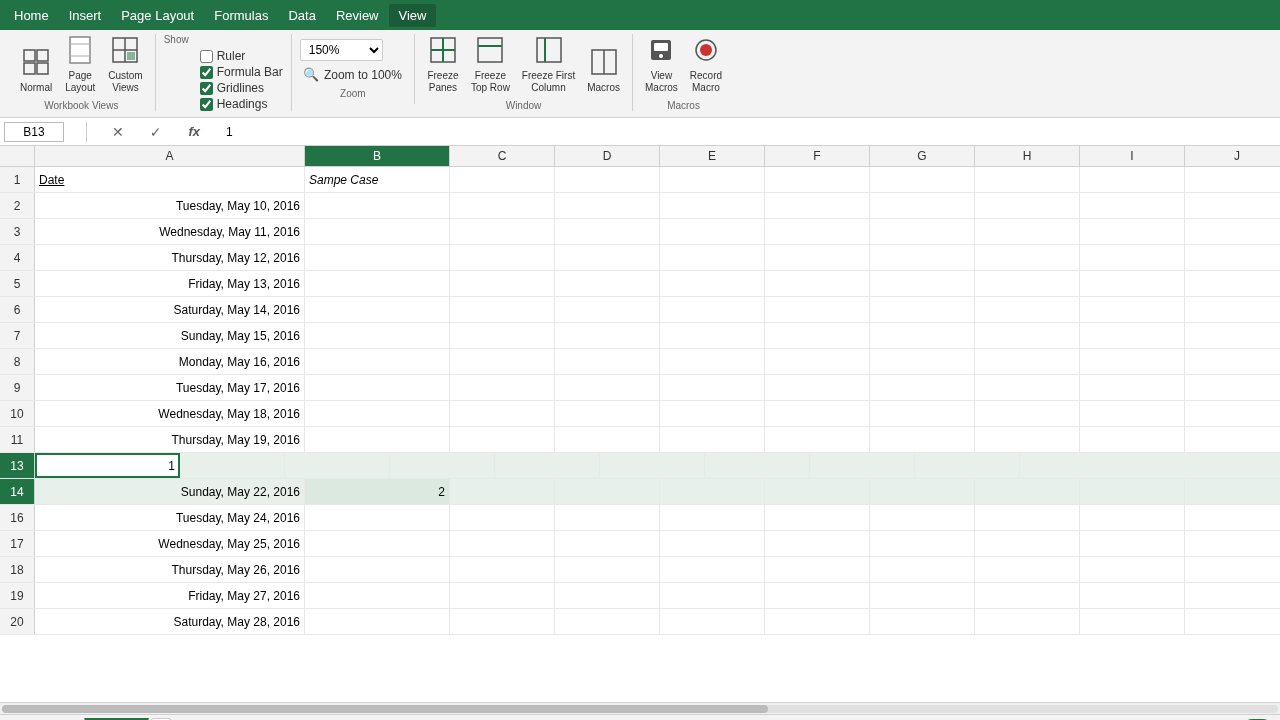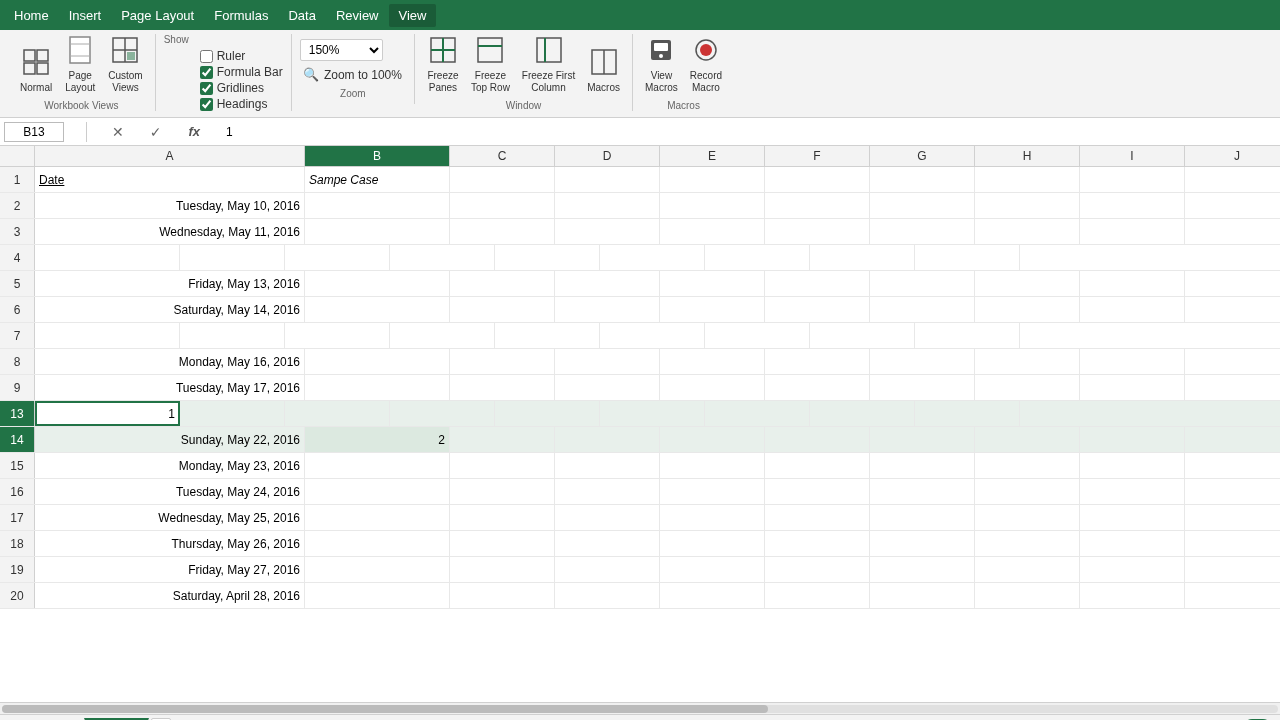--- a/index.html
+++ b/index.html
@@ -587,20 +587,21 @@
     <div class="cell cell-d"></div>
     <div class="cell cell-e"></div>
     <div class="cell cell-f"></div>
     <div class="cell cell-g"></div>
     <div class="cell cell-h"></div>
     <div class="cell cell-i"></div>
     <div class="cell cell-j"></div>
   </div>
       <div class="spreadsheet-row">
     <div class="row-num">4</div>
+    <div class="cell cell-a" style="">Thursday, May 12, 2016</div>
     <div class="cell cell-b" style="justify-content:flex-end;"></div>
     <div class="cell cell-c"></div>
     <div class="cell cell-d"></div>
     <div class="cell cell-e"></div>
     <div class="cell cell-f"></div>
     <div class="cell cell-g"></div>
     <div class="cell cell-h"></div>
     <div class="cell cell-i"></div>
     <div class="cell cell-j"></div>
   </div>
@@ -625,20 +626,21 @@
     <div class="cell cell-d"></div>
     <div class="cell cell-e"></div>
     <div class="cell cell-f"></div>
     <div class="cell cell-g"></div>
     <div class="cell cell-h"></div>
     <div class="cell cell-i"></div>
     <div class="cell cell-j"></div>
   </div>
       <div class="spreadsheet-row">
     <div class="row-num">7</div>
+    <div class="cell cell-a" style="">Sunday, May 15, 2016</div>
     <div class="cell cell-b" style="justify-content:flex-end;"></div>
     <div class="cell cell-c"></div>
     <div class="cell cell-d"></div>
     <div class="cell cell-e"></div>
     <div class="cell cell-f"></div>
     <div class="cell cell-g"></div>
     <div class="cell cell-h"></div>
     <div class="cell cell-i"></div>
     <div class="cell cell-j"></div>
   </div>
@@ -651,20 +653,46 @@
     <div class="cell cell-e"></div>
     <div class="cell cell-f"></div>
     <div class="cell cell-g"></div>
     <div class="cell cell-h"></div>
     <div class="cell cell-i"></div>
     <div class="cell cell-j"></div>
   </div>
       <div class="spreadsheet-row">
     <div class="row-num">9</div>
     <div class="cell cell-a" style="">Tuesday, May 17, 2016</div>
+    <div class="cell cell-b" style="justify-content:flex-end;"></div>
+    <div class="cell cell-c"></div>
+    <div class="cell cell-d"></div>
+    <div class="cell cell-e"></div>
+    <div class="cell cell-f"></div>
+    <div class="cell cell-g"></div>
+    <div class="cell cell-h"></div>
+    <div class="cell cell-i"></div>
+    <div class="cell cell-j"></div>
+  </div>
+      <div class="spreadsheet-row">
+    <div class="row-num">10</div>
+    <div class="cell cell-a" style="">Wednesday, May 18, 2016</div>
+    <div class="cell cell-b" style="justify-content:flex-end;"></div>
+    <div class="cell cell-c"></div>
+    <div class="cell cell-d"></div>
+    <div class="cell cell-e"></div>
+    <div class="cell cell-f"></div>
+    <div class="cell cell-g"></div>
+    <div class="cell cell-h"></div>
+    <div class="cell cell-i"></div>
+    <div class="cell cell-j"></div>
+  </div>
+      <div class="spreadsheet-row">
+    <div class="row-num">11</div>
+    <div class="cell cell-a" style="">Thursday, May 19, 2016</div>
     <div class="cell cell-b" style="justify-content:flex-end;"></div>
     <div class="cell cell-c"></div>
     <div class="cell cell-d"></div>
     <div class="cell cell-e"></div>
     <div class="cell cell-f"></div>
     <div class="cell cell-g"></div>
     <div class="cell cell-h"></div>
     <div class="cell cell-i"></div>
     <div class="cell cell-j"></div>
   </div>
@@ -687,33 +715,20 @@
     <div class="cell cell-c"></div>
     <div class="cell cell-d"></div>
     <div class="cell cell-e"></div>
     <div class="cell cell-f"></div>
     <div class="cell cell-g"></div>
     <div class="cell cell-h"></div>
     <div class="cell cell-i"></div>
     <div class="cell cell-j"></div>
   </div>
       <div class="spreadsheet-row">
-    <div class="row-num">15</div>
-    <div class="cell cell-a" style="">Monday, May 23, 2016</div>
-    <div class="cell cell-b" style="justify-content:flex-end;"></div>
-    <div class="cell cell-c"></div>
-    <div class="cell cell-d"></div>
-    <div class="cell cell-e"></div>
-    <div class="cell cell-f"></div>
-    <div class="cell cell-g"></div>
-    <div class="cell cell-h"></div>
-    <div class="cell cell-i"></div>
-    <div class="cell cell-j"></div>
-  </div>
-      <div class="spreadsheet-row">
     <div class="row-num">16</div>
     <div class="cell cell-a" style="">Tuesday, May 24, 2016</div>
     <div class="cell cell-b" style="justify-content:flex-end;"></div>
     <div class="cell cell-c"></div>
     <div class="cell cell-d"></div>
     <div class="cell cell-e"></div>
     <div class="cell cell-f"></div>
     <div class="cell cell-g"></div>
     <div class="cell cell-h"></div>
     <div class="cell cell-i"></div>
@@ -753,21 +768,21 @@
     <div class="cell cell-d"></div>
     <div class="cell cell-e"></div>
     <div class="cell cell-f"></div>
     <div class="cell cell-g"></div>
     <div class="cell cell-h"></div>
     <div class="cell cell-i"></div>
     <div class="cell cell-j"></div>
   </div>
       <div class="spreadsheet-row">
     <div class="row-num">20</div>
-    <div class="cell cell-a" style="">Saturday, April 28, 2016</div>
+    <div class="cell cell-a" style="">Saturday, May 28, 2016</div>
     <div class="cell cell-b" style="justify-content:flex-end;"></div>
     <div class="cell cell-c"></div>
     <div class="cell cell-d"></div>
     <div class="cell cell-e"></div>
     <div class="cell cell-f"></div>
     <div class="cell cell-g"></div>
     <div class="cell cell-h"></div>
     <div class="cell cell-i"></div>
     <div class="cell cell-j"></div>
   </div>

